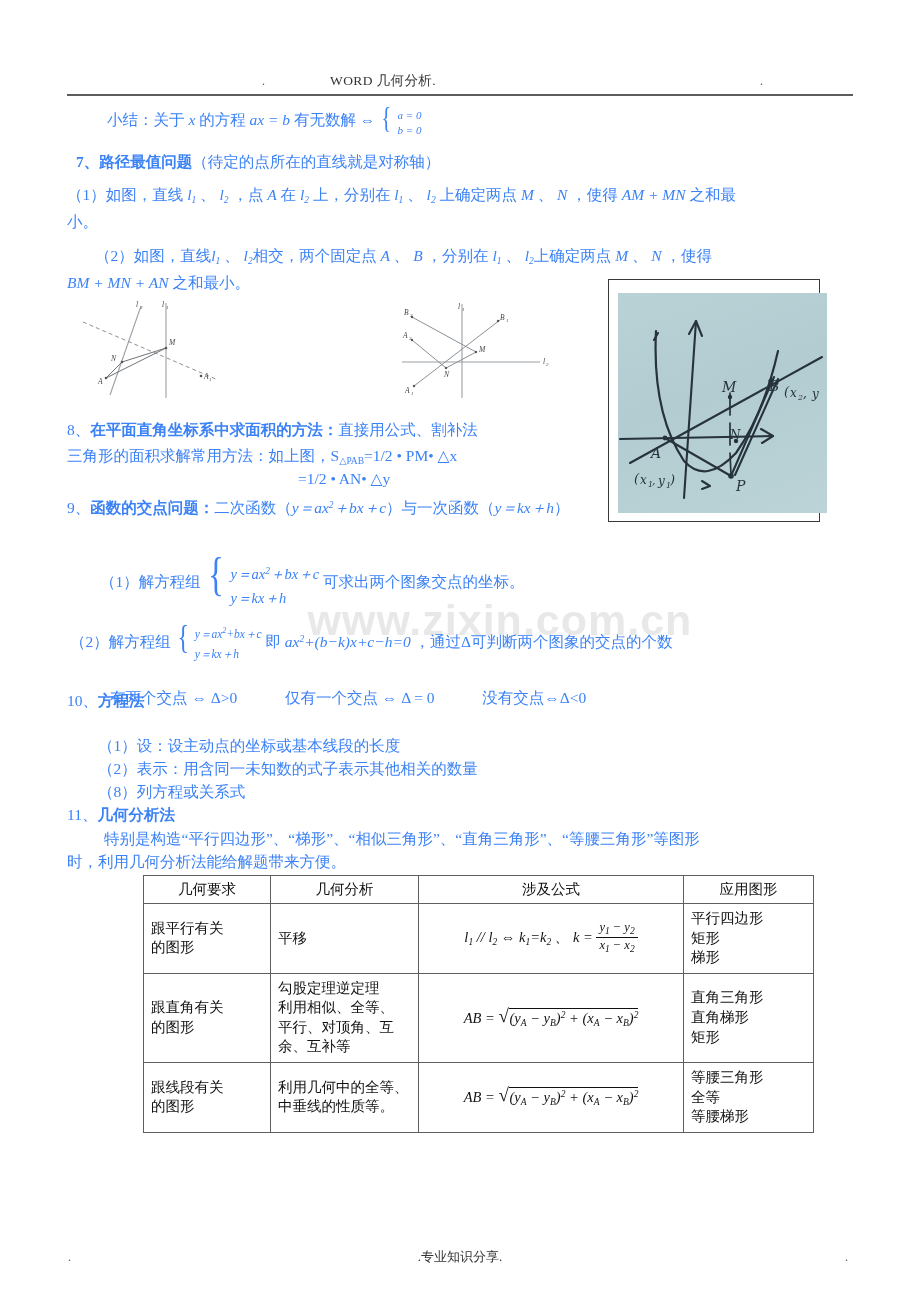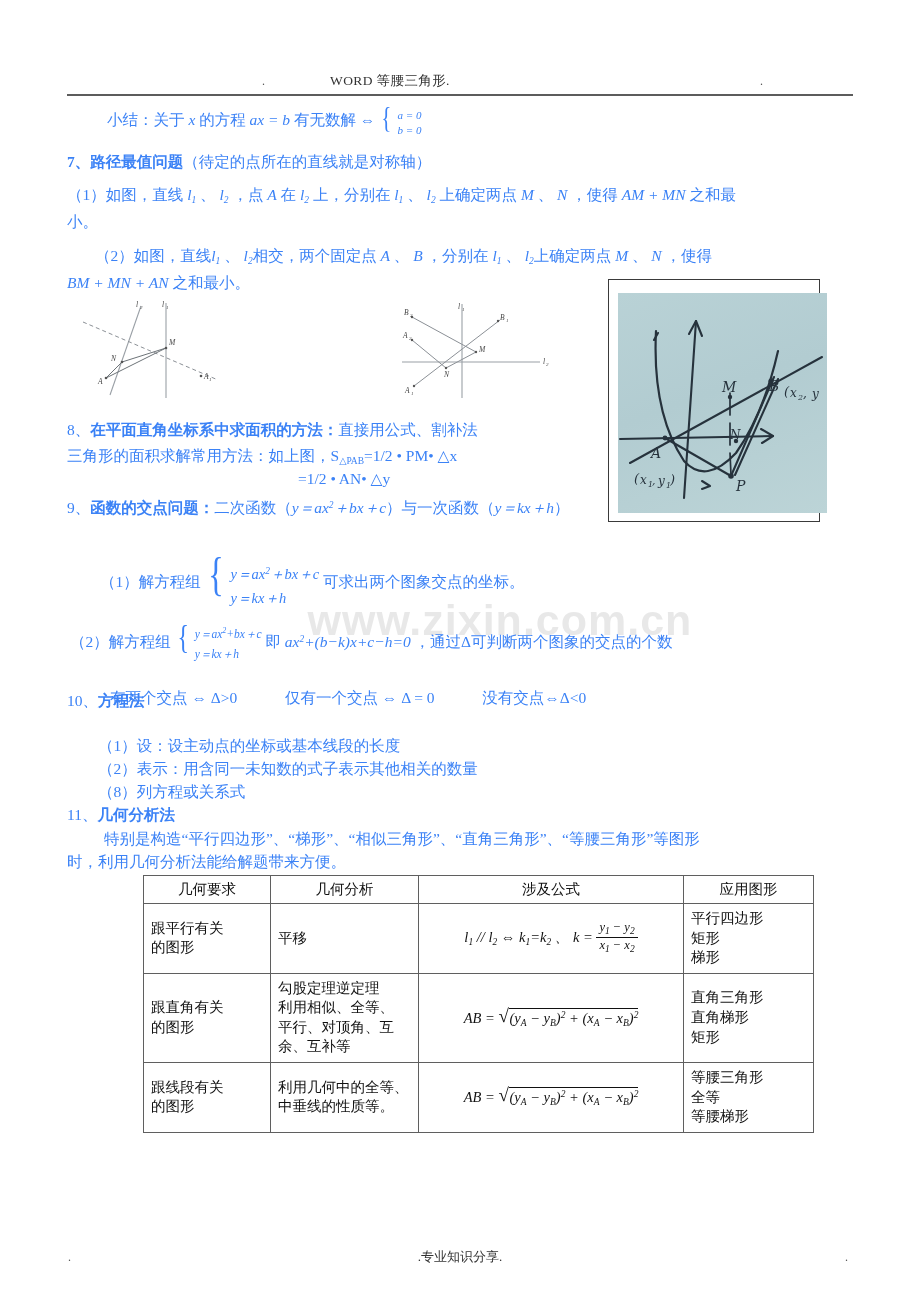--- a/index.html
+++ b/index.html
@@ -67,42 +67,42 @@
   .ftr{position:absolute;left:0;top:1250px;width:920px;height:18px;}
   .ftr .dot-l{position:absolute;left:68px;top:0;font-size:12px;color:#555;}
   .ftr .txt{position:absolute;left:0;top:-2px;width:920px;text-align:center;font-size:13px;color:#333;}
   .ftr .dot-r{position:absolute;left:845px;top:0;font-size:12px;color:#555;}
 </style>
 </head>
 <body>
 
 <div class="hdr">
   <span class="dot-l">.</span>
-  <span class="title zh">WORD 等腰三角形.</span>
+  <span class="title zh">WORD 几何分析.</span>
   <span class="dot-r">.</span>
 </div>
 <div class="hdr-rule"></div>
 
 <div class="line" style="left:107px;top:104px;">
   <span class="zh">小结：关于</span>
   <span class="it">x</span>
   <span class="zh">的方程</span>
   <span class="it">ax = b</span>
   <span class="zh">有无数解</span>
   <span>⇔</span>
   <span class="brace-wrap">
     <span class="brace">{</span>
     <span class="brace-col sm it">
       <div>a = 0</div>
       <div>b = 0</div>
     </span>
   </span>
 </div>
 
-<div class="line" style="left:67px;top:152px;">
+<div class="line" style="left:76px;top:152px;">
   <span class="b zh">7、</span><span class="b zh">路径最值问题</span><span class="zh">（待定的点所在的直线就是对称轴）</span>
 </div>
 
 <div class="line" style="left:67px;top:185px;">
   <span class="zh">（1）如图，直线</span><span class="it"> l</span><span class="sub it">1</span><span class="zh"> 、 </span><span class="it">l</span><span class="sub it">2</span><span class="zh"> ，点 </span><span class="it">A</span><span class="zh"> 在 </span><span class="it">l</span><span class="sub it">2</span><span class="zh"> 上，分别在 </span><span class="it">l</span><span class="sub it">1</span><span class="zh"> 、 </span><span class="it">l</span><span class="sub it">2</span><span class="zh"> 上确定两点 </span><span class="it">M</span><span class="zh"> 、 </span><span class="it">N</span><span class="zh"> ，使得 </span><span class="it">AM + MN</span><span class="zh"> 之和最</span>
 </div>
 <div class="line" style="left:67px;top:212px;">
   <span class="zh">小。</span>
 </div>
 

